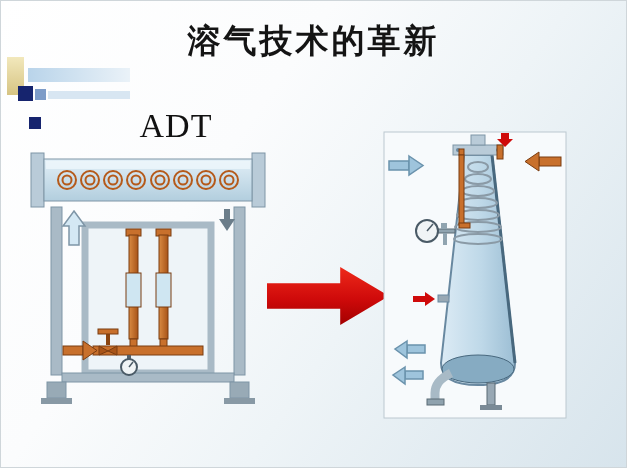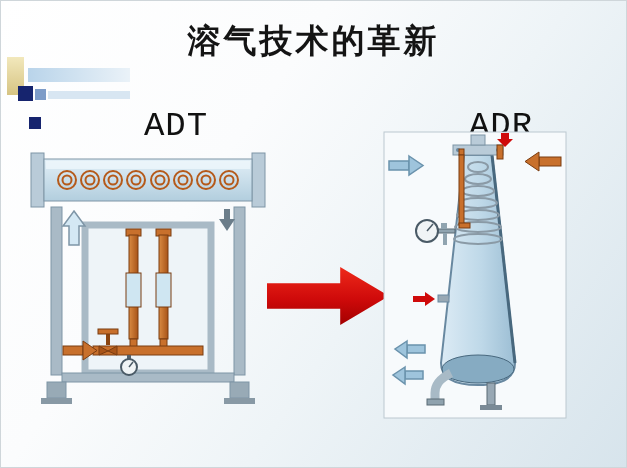--- a/index.html
+++ b/index.html
@@ -1,20 +1,20 @@
 <!DOCTYPE html>
 <html style="--arrow-red: #cf0a0a; --pipe-orange: #c8702c; --vessel-blue: #bed8e8; --flow-blue: #9ec4dc; --deco-navy: #16246e; --deco-tan: #e7dcae;"><head>
 <meta charset="utf-8">
 <style>
   html,body{margin:0;padding:0;background:#e9edf0;}
   .slide{
     position:relative;width:627px;height:468px;overflow:hidden;
     background:linear-gradient(125deg,#ffffff 0%,#fbfcfd 35%,#eef4f7 60%,#d7e4ec 100%);
     border:1px solid #cfd6da;box-sizing:border-box;
-    font-family:Liberation Mono, monospace;
+    font-family:Liberation Serif, serif;
   }
   .title{
     position:absolute;top:18px;left:0;width:100%;margin:0;
     text-align:center;font-size:33px;font-weight:700;color:#141414;letter-spacing:3px;
   }
   .deco{position:absolute;}
   .deco-tan{left:6px;top:56px;width:17px;height:38px;background:linear-gradient(180deg,#f2e8bc,#d6c483);}
   .deco-bluebar{left:27px;top:67px;width:102px;height:14px;background:linear-gradient(90deg,#b9d4ea,#eaf2f8);}
   .deco-navy1{left:17px;top:85px;width:15px;height:15px;background:var(--deco-navy,#16246e);}
   .deco-blue2{left:34px;top:88px;width:11px;height:11px;background:#7d9cc8;}
@@ -55,21 +55,20 @@
   <h1 class="title">溶气技术的革新</h1>
 
   <div class="deco deco-tan"></div>
   <div class="deco deco-bluebar"></div>
   <div class="deco deco-navy1"></div>
   <div class="deco deco-blue2"></div>
   <div class="deco deco-thinbar"></div>
   <div class="deco deco-bullet"></div>
 
   <div class="label label-adt">ADT</div>
-  <div class="label label-adr">ADR</div>
 
   <svg class="adt-diagram" viewBox="0 0 238 262" xmlns="http://www.w3.org/2000/svg">
     <defs>
       <linearGradient id="lg-tank" x1="0" y1="0" x2="0" y2="1">
         <stop offset="0" stop-color="#e2eff7"></stop>
           <stop offset="1" stop-color="#b2cede"></stop>
       </linearGradient>
       <linearGradient id="lg-tube" x1="0" y1="0" x2="1" y2="0">
         <stop offset="0" stop-color="#d98a42"></stop>
           <stop offset="1" stop-color="#a85418"></stop>

